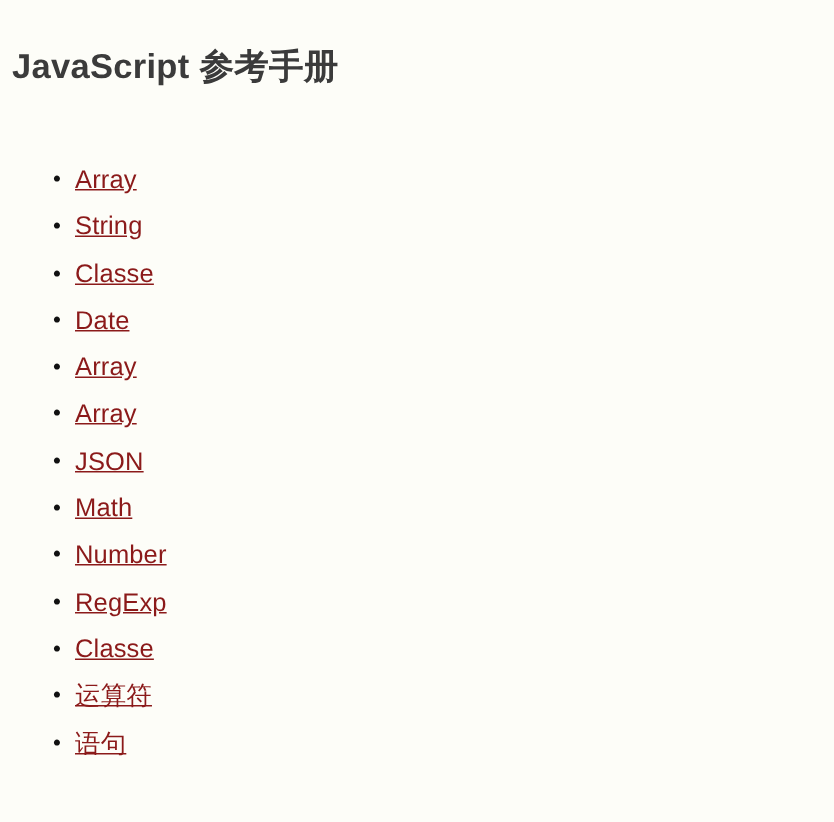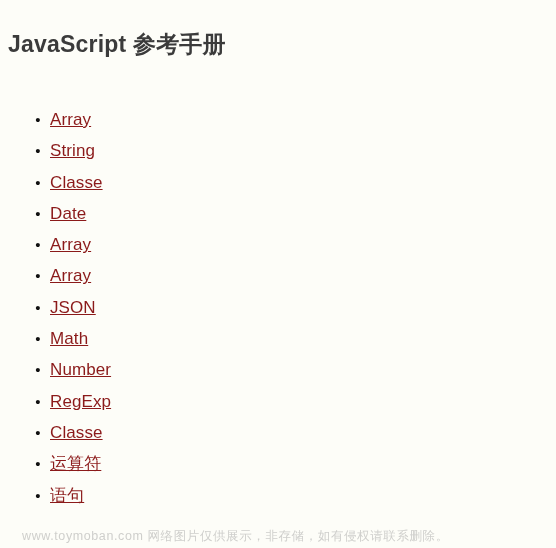--- a/index.html
+++ b/index.html
@@ -160,16 +160,15 @@
     <li>
       <span class="bullet">•</span>
       <a class="ref-link">运算符</a>
     </li>
     <li>
       <span class="bullet">•</span>
       <a class="ref-link">语句</a>
     </li>
   </ul>
 
-  <div class="footer-note">www.toymoban.com 网络图片仅供展示，非存储，如有侵权请联系删除。</div>
 
 
 </div>
 
 </body></html>

